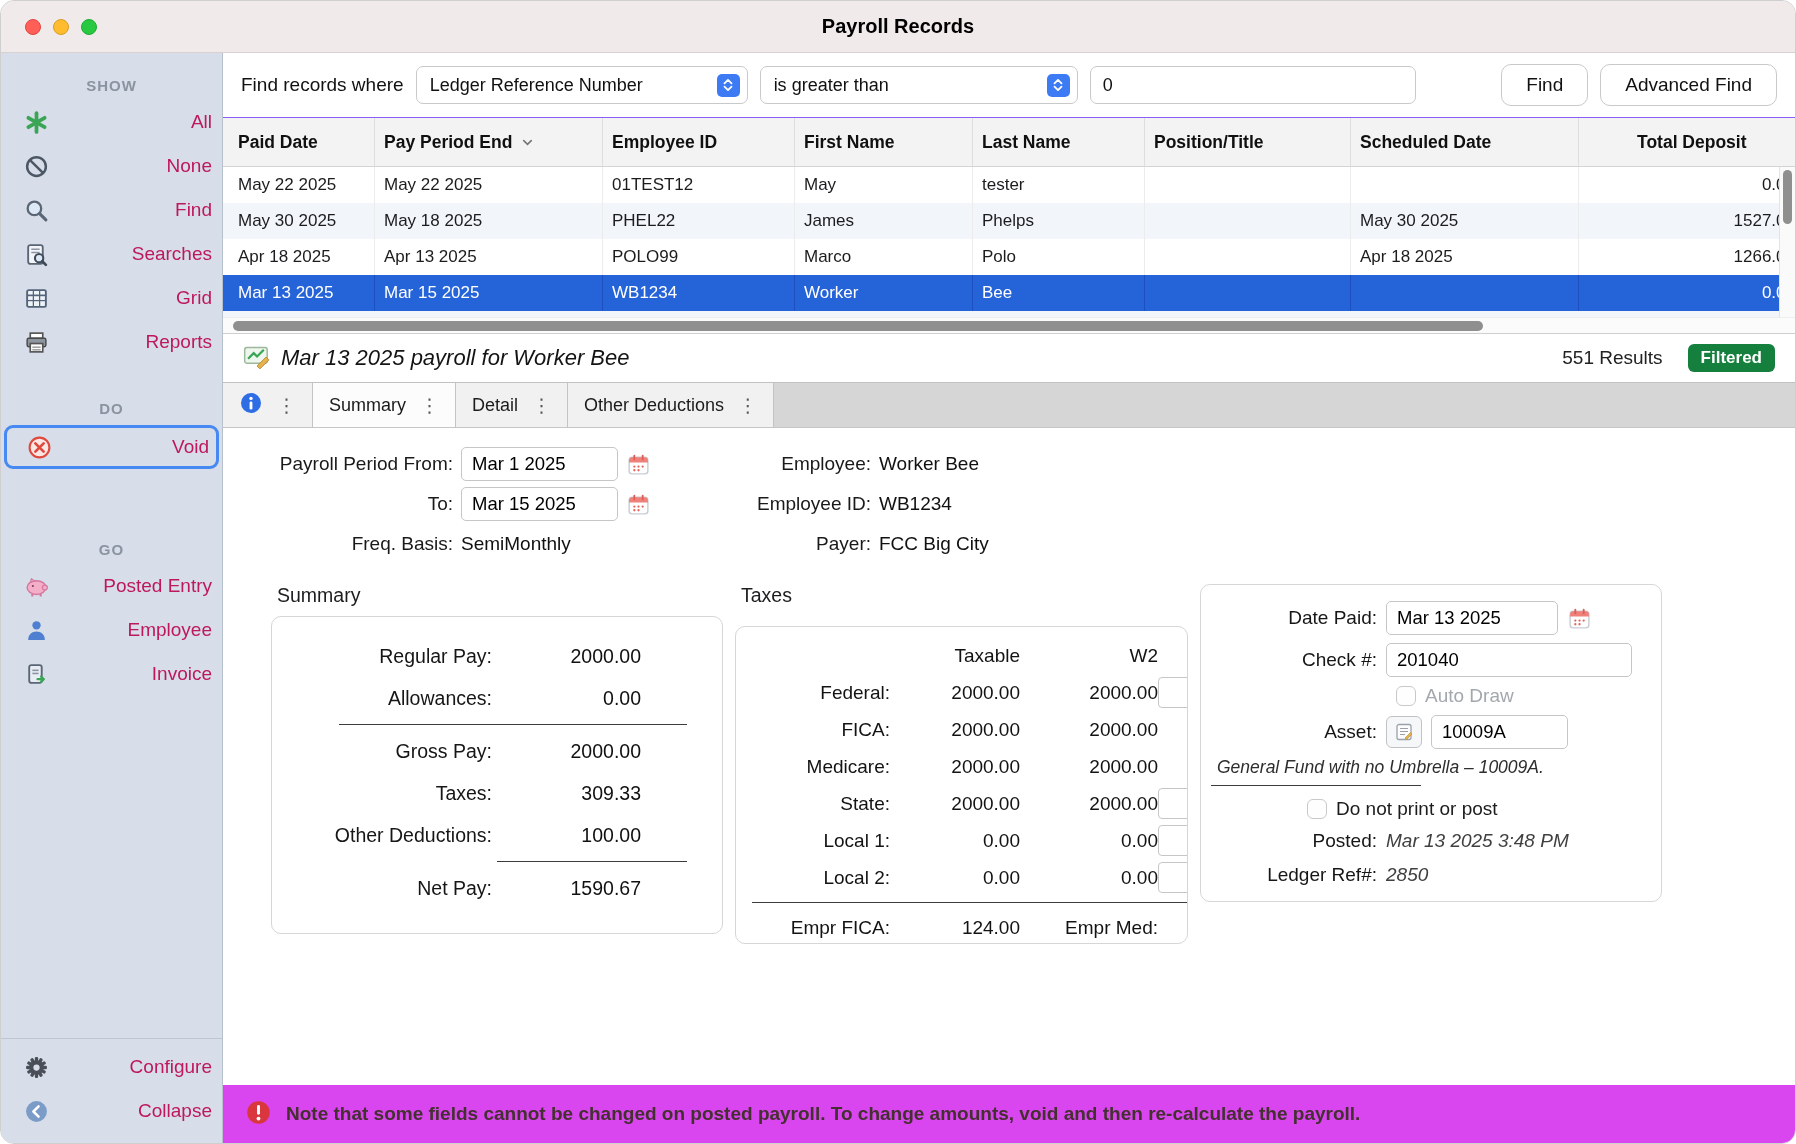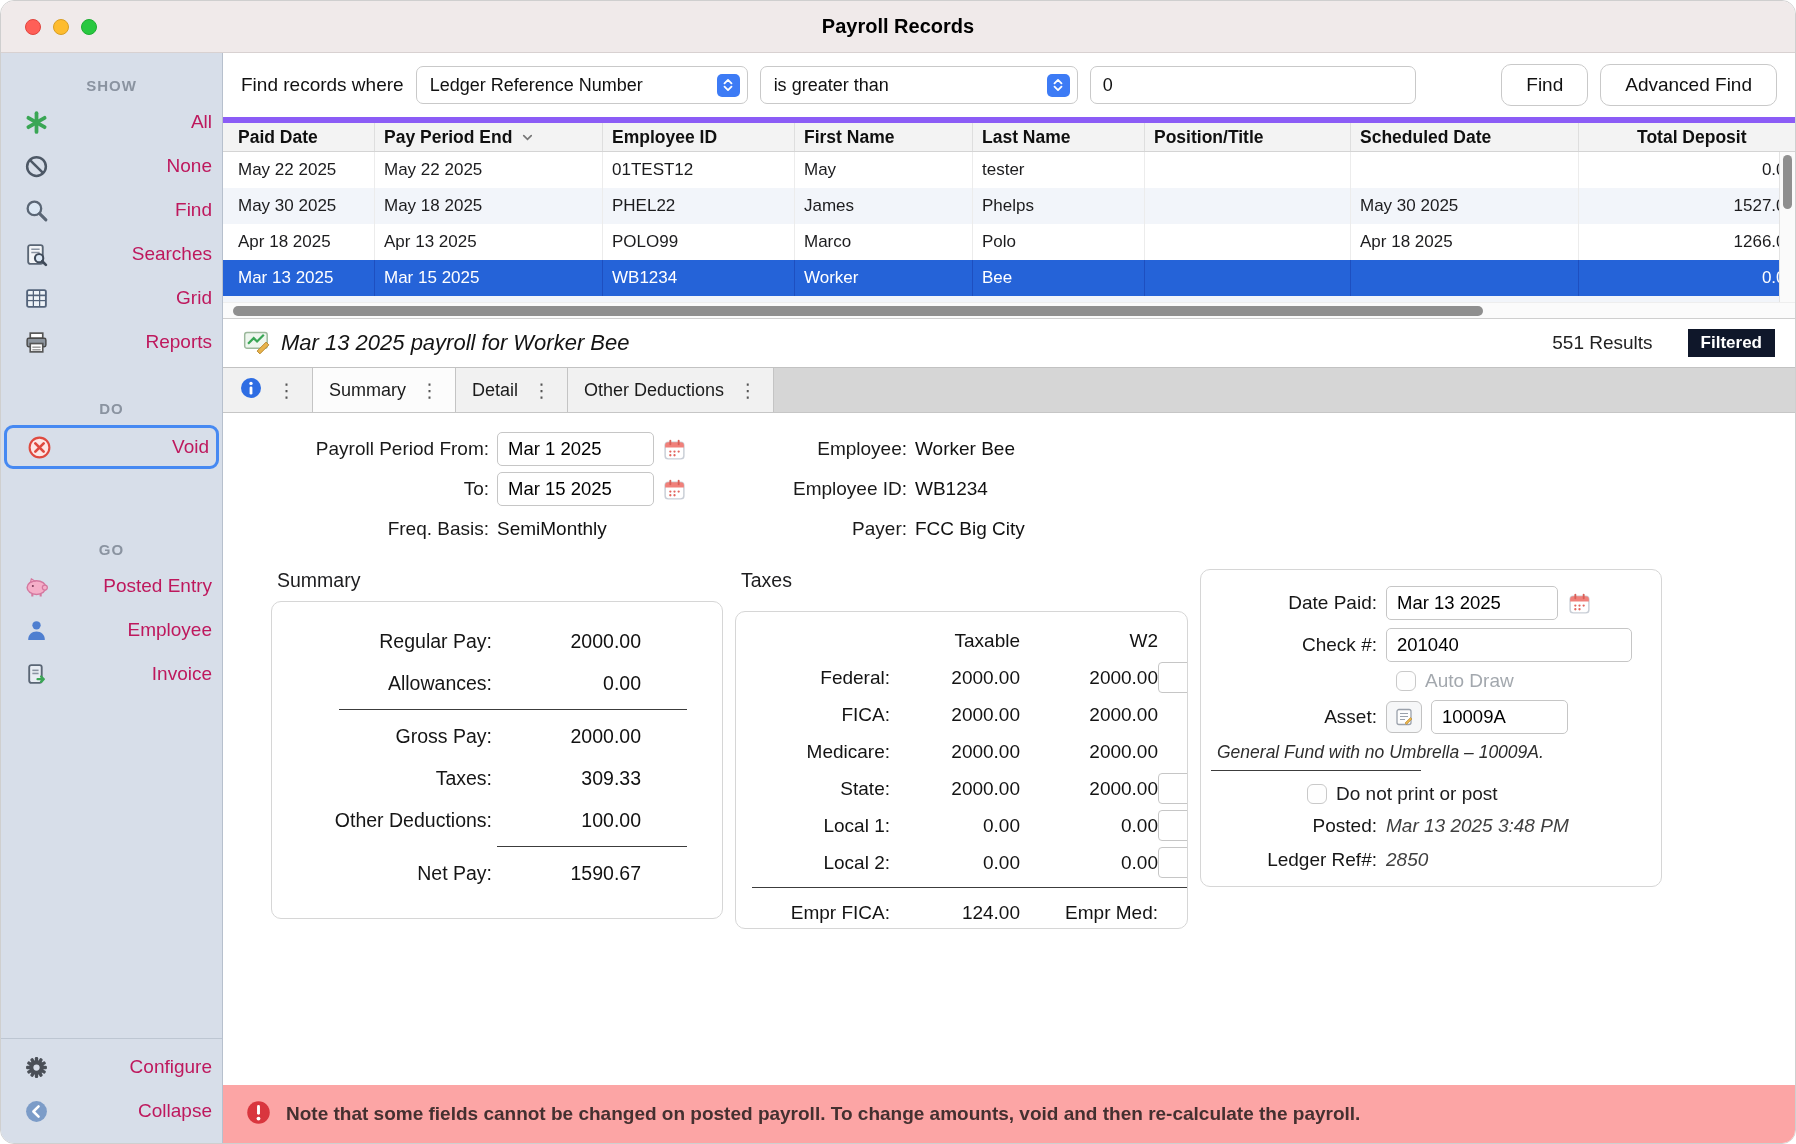--- a/index.html
+++ b/index.html
@@ -40,21 +40,21 @@
   .popup .caret { width:23px; height:23px; border-radius:5px; background:#3d7bf5; display:flex; align-items:center; justify-content:center; flex:0 0 23px; }
   .popup.field { width:332px; }
   .popup.operator { width:318px; }
   .find-input { width:326px; height:38px; border:1px solid #c9c9c9; border-radius:7px; padding:0 12px; font-size:18px; font-family:inherit; color:#111; }
   .btn { height:42px; background:#fff; border:1px solid #c9c9c9; border-radius:10px; font-size:19px; color:#111; padding:0 24px; font-family:inherit; white-space:nowrap; }
   .btn.find { margin-left:auto; }
 
   
   .table-area { flex:0 0 auto; border-bottom:1px solid #cfcfcf; }
   .grid-cols { display:grid; grid-template-columns:152px 228px 192px 178px 172px 206px 228px 1fr; }
-  .thead { border-top:6px solid #8b5cf6; border-bottom:1px solid #d4d4d4; background:#f3f3f3; height:35px; padding-right:16px; }
+  .thead { border-top:1px solid #8b5cf6; border-bottom:1px solid #d4d4d4; background:#f3f3f3; height:50px; padding-right:16px; }
   .th { display:flex; align-items:center; gap:8px; padding-left:9px; font-size:17.5px; font-weight:bold; color:#101010; border-right:1px solid #dedede; overflow:hidden; white-space:nowrap; }
   .th:first-child { padding-left:15px; }
   .th.deposit { border-right:none; padding-left:58px; }
   .tbody-wrap { display:flex; }
   .rows { flex:1; min-width:0; }
   .trow { height:36px; font-size:17px; background:#fff; }
   .trow .td { display:flex; align-items:center; padding-left:9px; border-right:1px solid #ececec; overflow:hidden; white-space:nowrap; }
   .trow .td:first-child { padding-left:15px; }
   .trow .td.deposit { border-right:none; position:relative; }
   .trow .td.deposit span { position:absolute; right:-16px; }
@@ -64,30 +64,30 @@
   .row-strip { height:6px; background:#f2f5fa; }
   .vscroll { width:16px; flex:0 0 16px; background:#fafafa; border-left:1px solid #e3e3e3; position:relative; }
   .vscroll .thumb { position:absolute; top:3px; left:3px; width:9px; height:54px; border-radius:5px; background:#8f8f8f; }
   .hscroll { height:16px; background:#fbfbfb; border-top:1px solid #eee; position:relative; }
   .hscroll .thumb { position:absolute; top:3px; left:10px; width:1250px; height:10px; border-radius:5px; background:#8f8f8f; }
 
   
   .record-header { height:48px; flex:0 0 48px; display:flex; align-items:center; gap:11px; padding:0 20px; }
   .record-title { font-size:22px; color:#141414; white-space:nowrap;font-style:italic; }
   .results { margin-left:auto; font-size:19px; color:#222; }
-  .badge { background:#0f172a; color:#fff; font-weight:bold; font-size:17px; border-radius:0; padding:4px 13px; margin-left:24px; }
+  .badge { background:#15803d; color:#fff; font-weight:bold; font-size:17px; border-radius:6px; padding:4px 13px; margin-left:14px; }
   .tab-bar { height:46px; flex:0 0 46px; background:#d6d6d6; border-top:1px solid #c2c2c2; border-bottom:1px solid #c6c6c6; display:flex; align-items:stretch; }
   .tab { display:flex; align-items:center; gap:14px; padding:0 16px; background:#f1f1f1; border-right:1px solid #c4c4c4; font-size:18px; color:#1b1b1b; }
   .tab.active { background:#fcfcfc; }
   .tab-dots { color:#555; font-size:19px; }
   .tab-fill { flex:1; }
 
   
   .detail { flex:1; min-height:0; overflow:hidden; padding-top:16px; }
-  .form-top { display:flex; align-items:flex-start;padding-left:36px; }
+  .form-top { display:flex; align-items:flex-start; }
   .fl-rows { display:flex; flex-direction:column; }
   .form-row { display:flex; align-items:center; height:40px; gap:8px; }
   .flabel { width:230px; flex:0 0 230px; text-align:right; font-size:19px; color:#1a1a1a; }
   .fvalue { font-size:19px; color:#111; }
   .finput { width:157px; height:34px; border:1px solid #c6c6c6; border-radius:5px; padding:0 10px; font-size:18.5px; font-family:inherit; }
   .icon-btn { border:none; background:none; padding:0; display:flex; align-items:center; }
   .form-right { margin-left:88px; }
   .frlabel { width:132px; flex:0 0 132px; text-align:right; font-size:19px; color:#1a1a1a; }
 
   
@@ -116,21 +116,21 @@
   .cvalue { color:#404040;font-style:italic; }
   .cinput { height:34px; border:1px solid #c6c6c6; border-radius:5px; padding:0 10px; font-size:18.5px; font-family:inherit; }
   .checkbox { width:20px; height:20px; border:1.5px solid #c9c9c9; border-radius:6px; background:#fefefe; flex:0 0 20px; }
   .muted { color:#a3a8ae; }
   .asset-btn { width:36px; height:32px; border:1px solid #c2c2c2; border-radius:6px; background:#f6f7f8; display:flex; align-items:center; justify-content:center; padding:0; }
   .asset-note { font-style:italic; font-size:17.5px; color:#2e2e2e; padding-left:16px; height:28px; display:flex; align-items:center; white-space:nowrap; }
   .cdiv { border-top:1.6px solid #3c3c3c; width:210px; margin:4px 0 8px 10px; }
   .ml195 { margin-left:195px; } .ml106 { margin-left:106px; }
 
   
-  .banner { height:58px; flex:0 0 58px; background:#fca5a5; display:flex; align-items:center; gap:14px; padding:0 22px; }
+  .banner { height:58px; flex:0 0 58px; background:#d946ef; display:flex; align-items:center; gap:14px; padding:0 22px; }
   .banner-text { font-size:19px; font-weight:bold; color:#443030; }
 </style>
 </head>
 <body>
 
 <div class="window">
 
   <div class="titlebar">
     <div class="traffic">
       <span class="tl red"></span>

